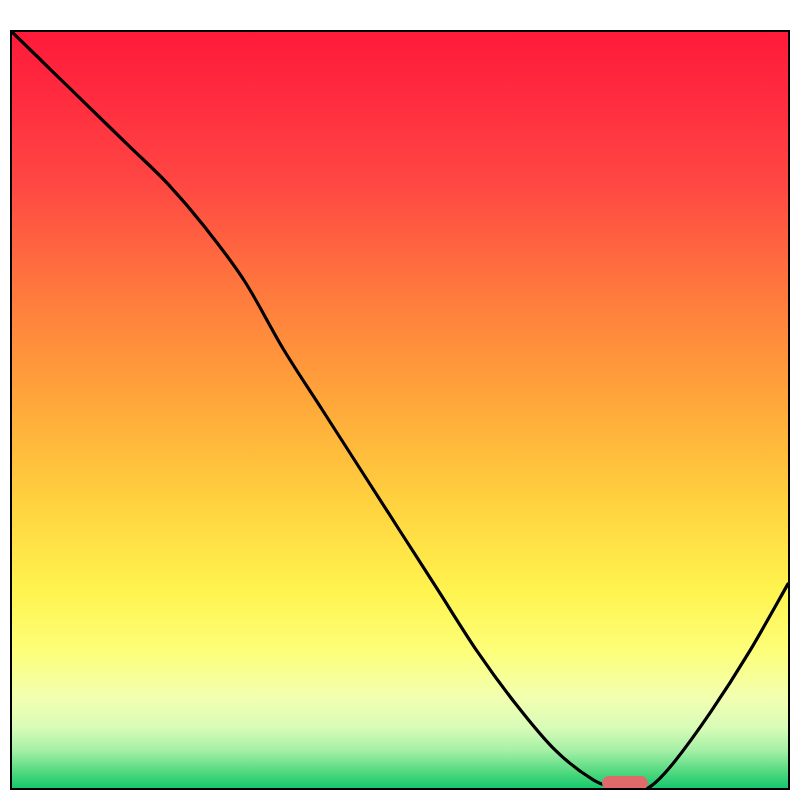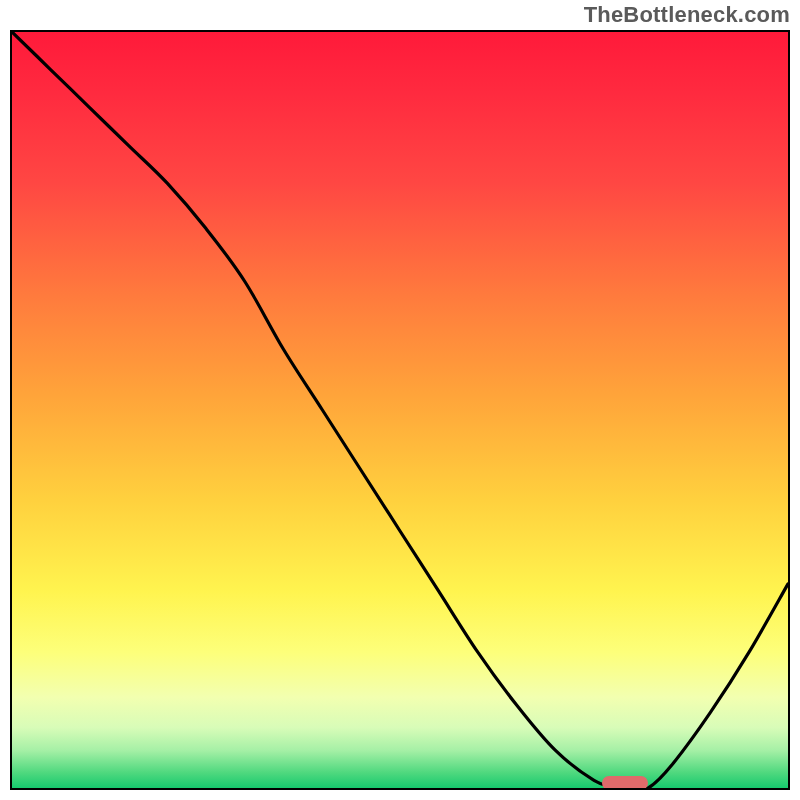--- a/index.html
+++ b/index.html
@@ -65,21 +65,20 @@
     height: 14px;
     border-radius: 7px;
     background: #e06a6a;
   }
 </style>
 </head>
 <body>
 
 <div class="stage">
 
-  <div class="watermark">TheBottleneck.com</div>
 
   <div class="plot-frame">
 
     <div class="gradient-bg"></div>
 
     <svg class="curve" viewBox="0 0 776 756" preserveAspectRatio="none">
       <path fill="none" stroke="#000000" stroke-width="3.2" stroke-linejoin="round" stroke-linecap="round" d="M 0.0 0.0 C 6.5 6.3, 25.9 25.2, 38.8 37.8 C 51.7 50.4, 64.7 63.0, 77.6 75.6 C 90.5 88.2, 103.5 100.8, 116.4 113.4 C 129.3 126.0, 142.3 137.3, 155.2 151.2 C 168.1 165.1, 181.1 180.2, 194.0 196.6 C 206.9 212.9, 219.9 229.3, 232.8 249.5 C 245.7 269.6, 258.7 296.1, 271.6 317.5 C 284.5 338.9, 297.5 357.8, 310.4 378.0 C 323.3 398.2, 336.3 418.3, 349.2 438.5 C 362.1 458.6, 375.1 478.8, 388.0 499.0 C 400.9 519.1, 413.9 539.3, 426.8 559.4 C 439.7 579.6, 452.7 601.0, 465.6 619.9 C 478.5 638.8, 491.5 656.5, 504.4 672.8 C 517.3 689.2, 530.3 705.6, 543.2 718.2 C 556.1 730.8, 571.7 742.1, 582.0 748.4 C 592.3 754.7, 598.8 754.7, 605.3 756.0 C 611.7 757.3, 615.6 756.0, 620.8 756.0 C 626.0 756.0, 629.9 759.8, 636.3 756.0 C 642.8 752.2, 649.3 745.9, 659.6 733.3 C 669.9 720.7, 685.5 699.3, 698.4 680.4 C 711.3 661.5, 724.3 641.3, 737.2 619.9 C 750.1 598.5, 769.5 563.2, 776.0 551.9"></path>
     </svg>
 
     <div class="marker" style="left: 589.76px; width: 46.56px; top: 744.464px; background: rgb(224, 106, 106);"></div>

